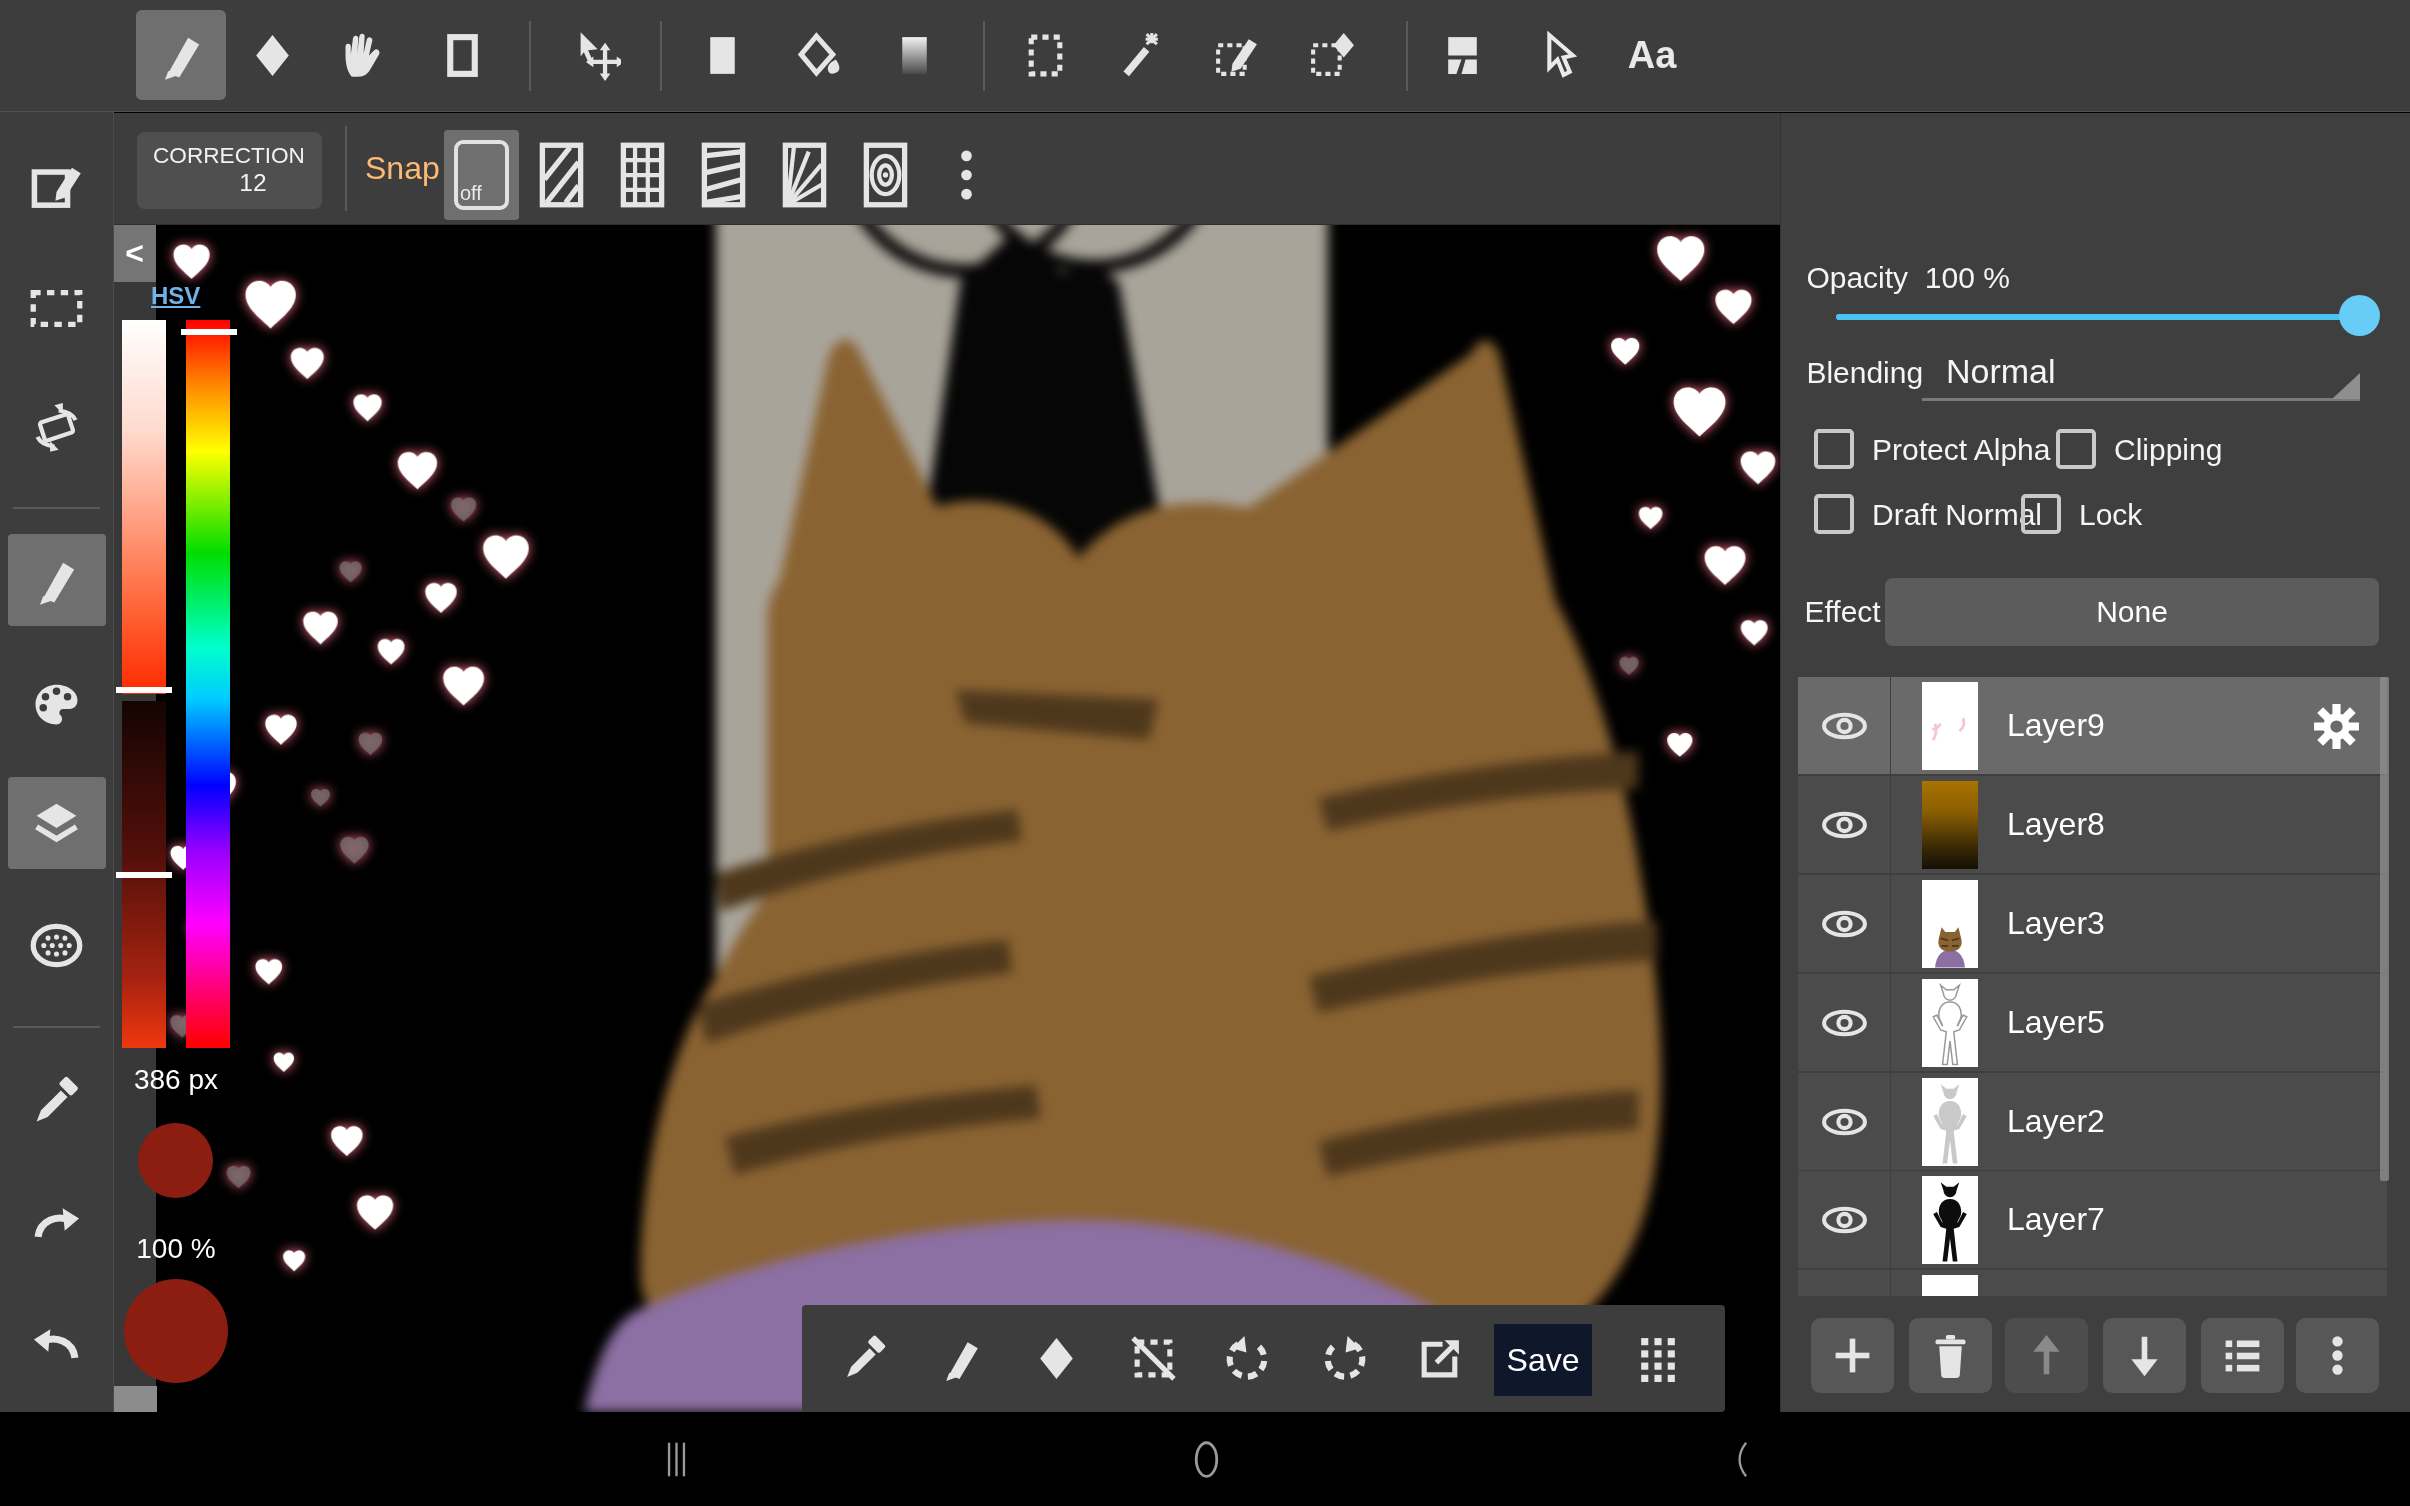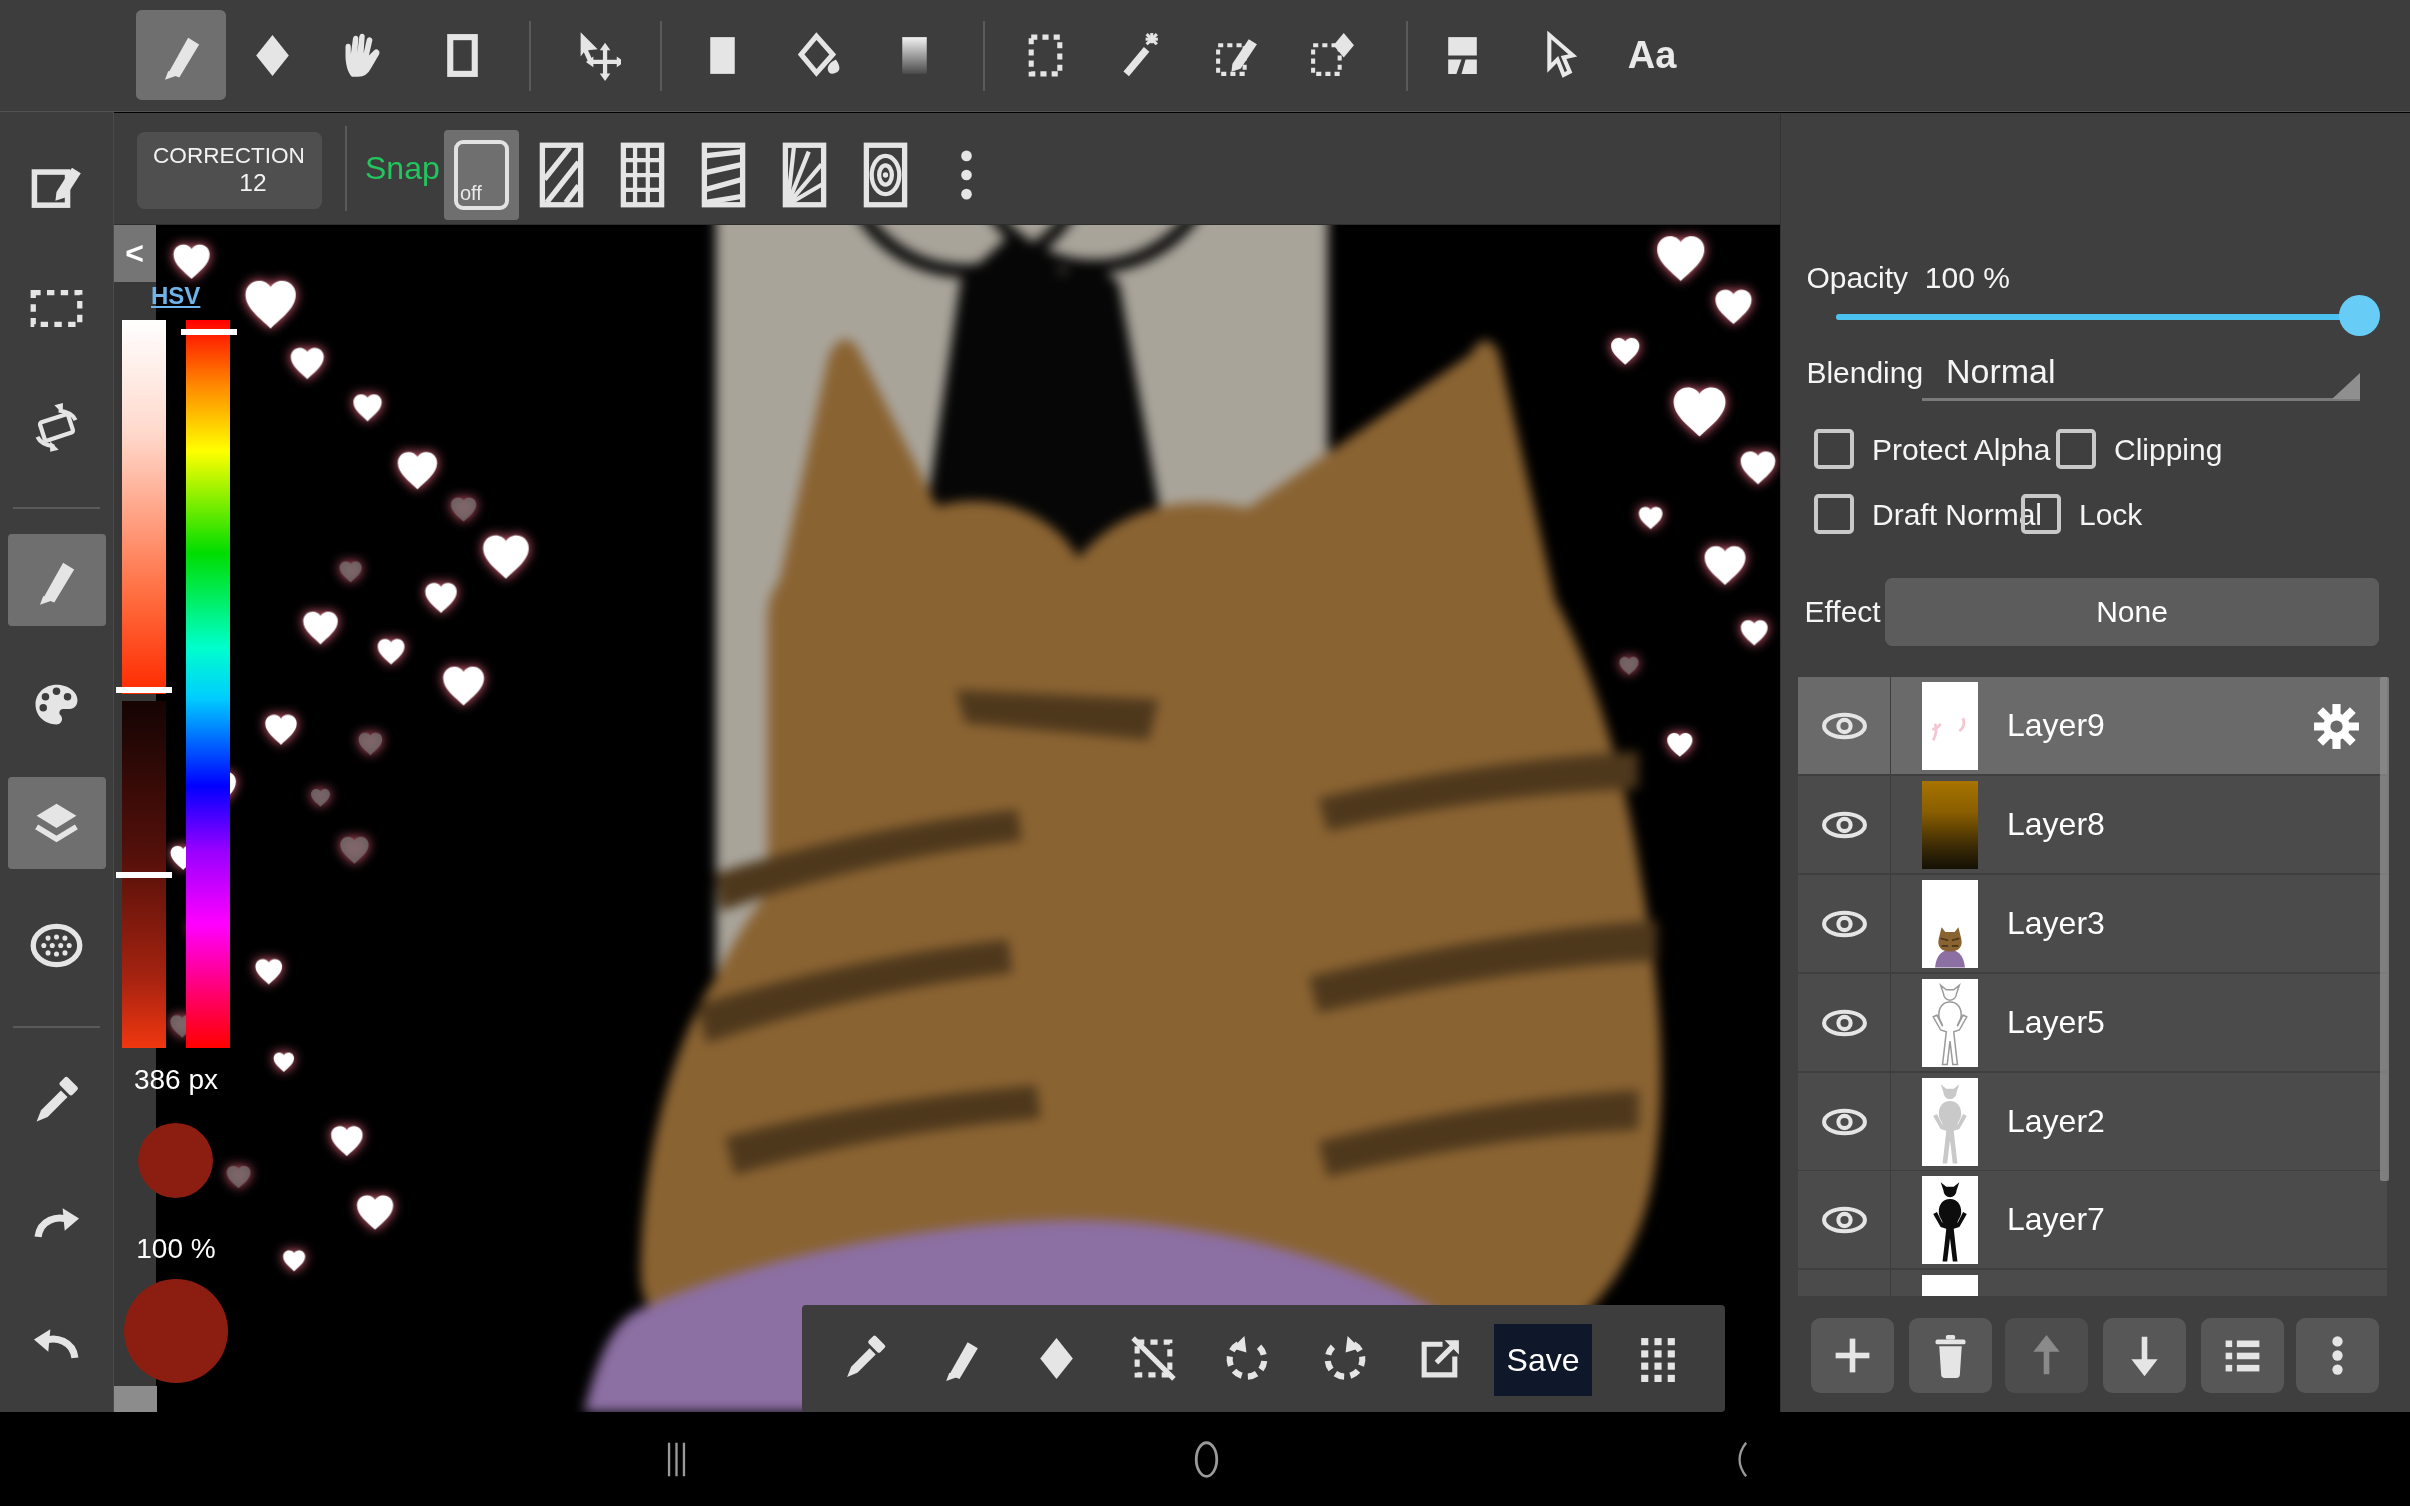--- a/index.html
+++ b/index.html
@@ -8,21 +8,21 @@
   #topbar{position:absolute;left:0;top:0;width:2411px;height:111px;background:#3d3d3d;border-bottom:1.9px solid #525252;z-index:30;}
   .tbtn{position:absolute;top:24.5px;width:62px;height:62px;display:flex;align-items:center;justify-content:center;border-radius:5.6px;}
   .tbtn.sel{top:10.4px;width:90px;height:90px;background:#6f6f6f;}
   .vdiv{position:absolute;top:21px;width:1.9px;height:70px;background:#5a5a5a;}
   .aa{color:#e9e9e9;font-size:38px;font-weight:bold;}
   
   #row2{position:absolute;left:113px;top:113px;width:1667px;height:111px;background:#3d3d3d;border-bottom:1.9px solid #2e2e2e;z-index:25;}
   #corr-btn{position:absolute;left:23.5px;top:19px;width:185px;height:77px;background:#4f4f4f;border-radius:7.5px;color:#f2f2f2;display:flex;flex-direction:column;align-items:center;justify-content:center;line-height:1.15;}
   #corr-btn .l1{font-size:22.6px;} #corr-btn .l2{font-size:24.5px;margin-left:48px;}
   #row2 .vdiv{top:13px;height:85px;}
-  #snap-label{position:absolute;left:252px;top:0;height:111px;display:flex;align-items:center;color:#22c55e;font-size:32px;}
+  #snap-label{position:absolute;left:252px;top:0;height:111px;display:flex;align-items:center;color:#fdba74;font-size:32px;}
   .snapbtn{position:absolute;top:30px;width:53px;height:64px;display:flex;align-items:center;justify-content:center;}
   .snapbtn.sel{top:17px;width:75px;height:90px;background:#6f6f6f;border-radius:3.8px;}
   .snap-off-box{width:47px;height:62px;border:4.7px solid #e2e2e2;border-radius:9px;position:relative;text-decoration:underline;}
   .snap-off-box span{position:absolute;left:1.9px;bottom:0.9px;color:#e9e9e9;font-size:20px;}
   
   #sidebar{position:absolute;left:0;top:0;width:113px;height:1412px;background:#3d3d3d;border-right:0.9px solid #4a4a4a;z-index:28;}
   .sbtn{position:absolute;left:7.5px;width:98px;height:92px;display:flex;align-items:center;justify-content:center;border-radius:3.8px;}
   .sbtn.sel{background:#6f6f6f;}
   .hdiv{position:absolute;left:13px;width:87px;height:1.9px;background:#5a5a5a;}
   

